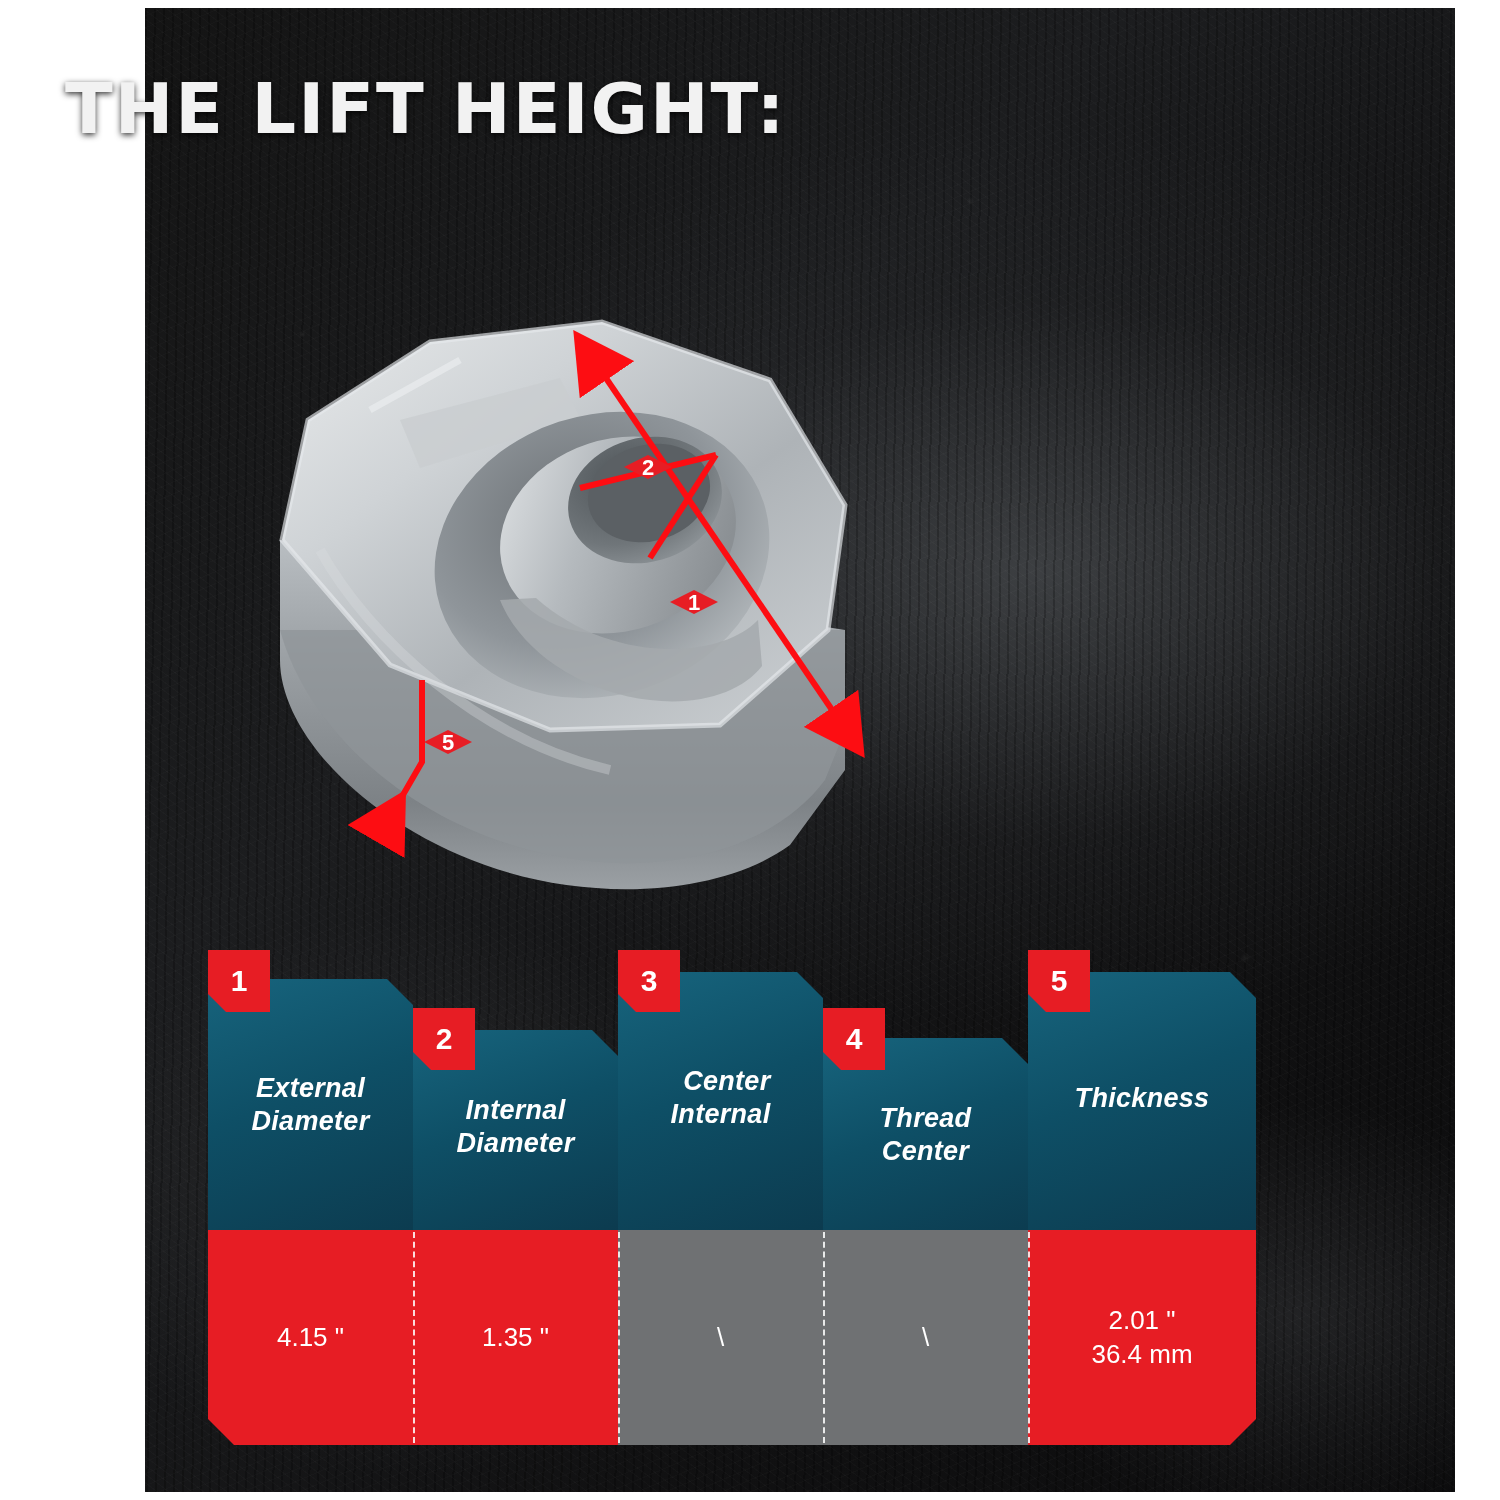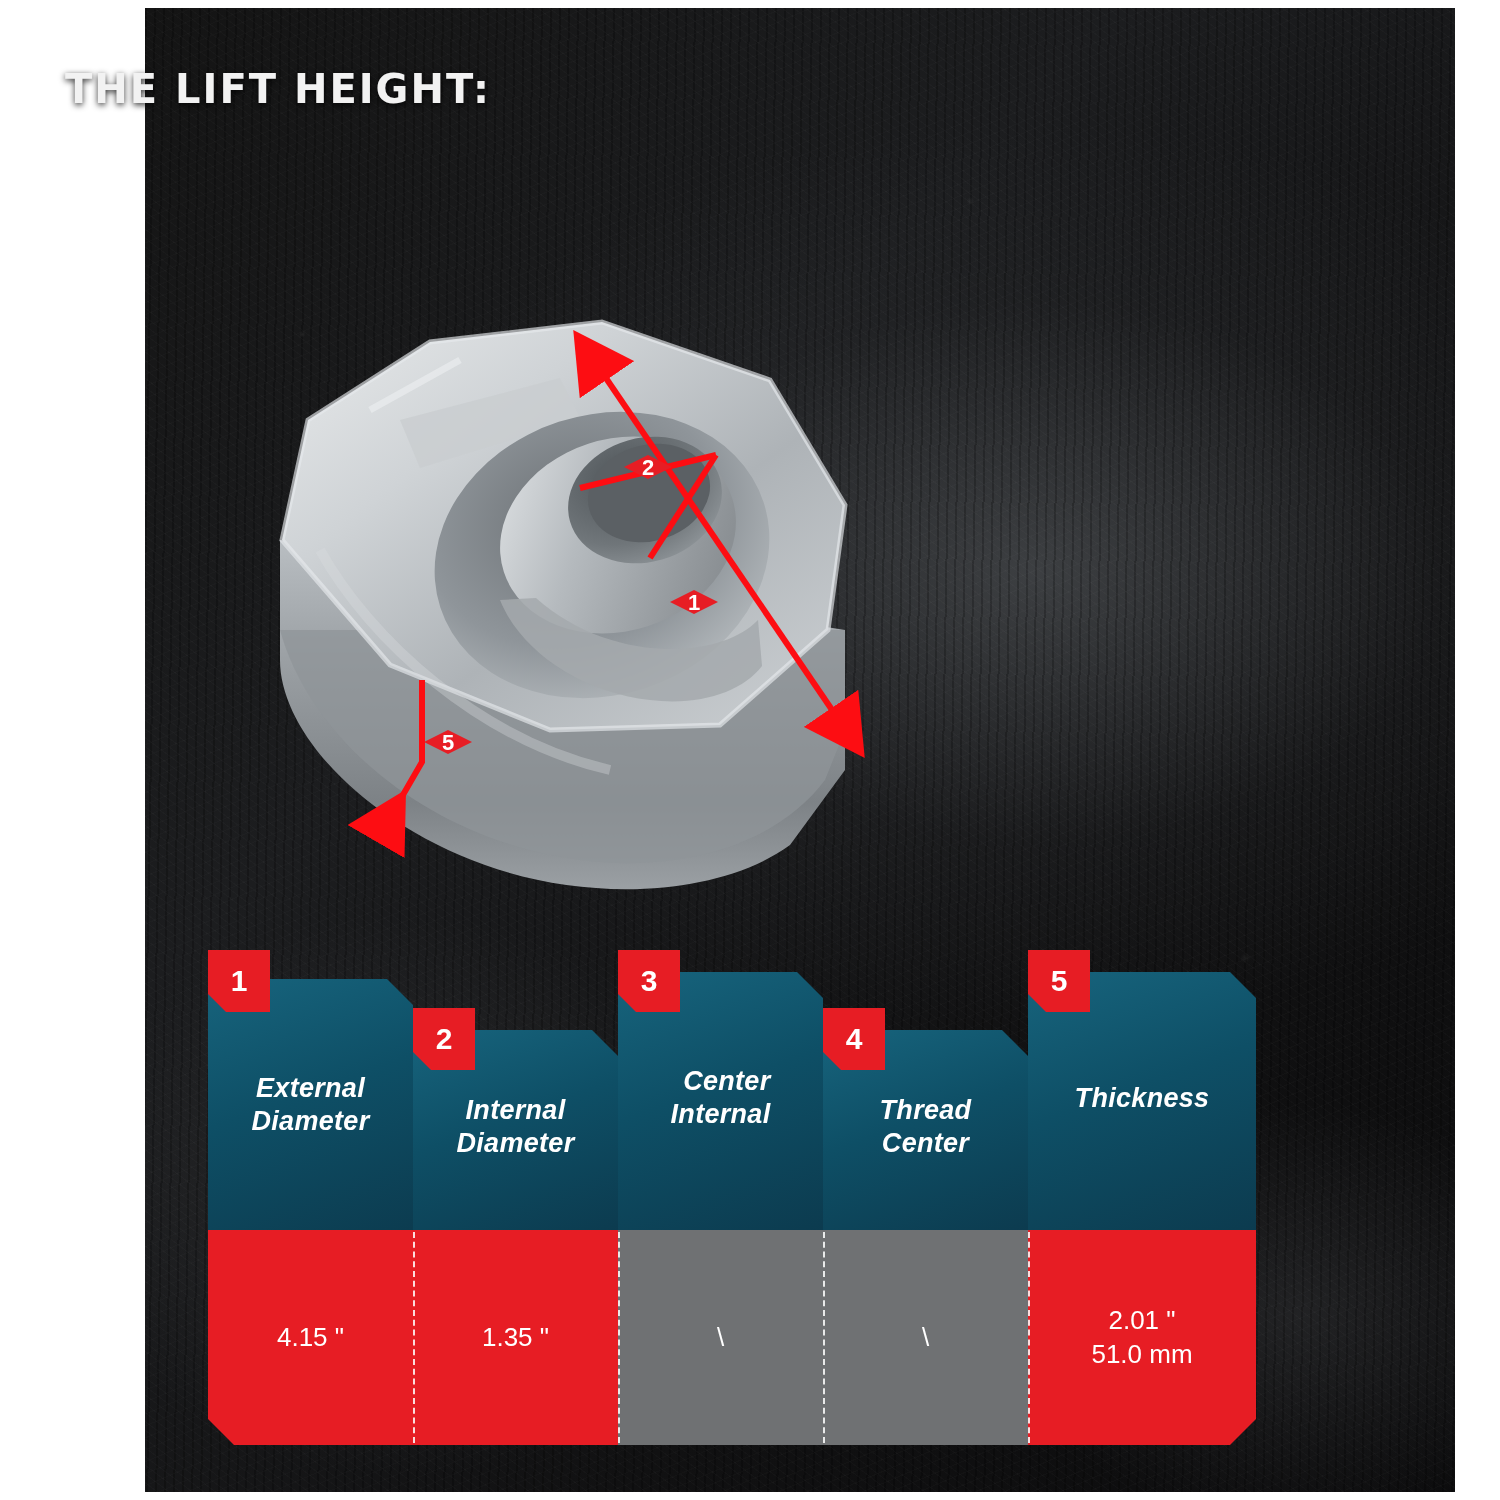--- a/index.html
+++ b/index.html
@@ -59,21 +59,21 @@
   }
 
   
   #headline {
     position: absolute;
     left: 65px;
     top: 62px;
     width: 1150px;
     color: #f2f2f2;
     font-weight: bold;
-    font-size: 40px;
+    font-size: 70px;
     line-height: 1.35;
     letter-spacing: 2px;
     text-transform: uppercase;
     font-family: "DejaVu Sans", sans-serif;
     text-shadow: 0 2px 6px rgba(0,0,0,.8);
     z-index: 6;
   }
   #headline .l2 { display: block; }
 
   
@@ -297,21 +297,21 @@
       <div class="val grey" style="top:280px; height:215px;">
         <div>
           <div>\</div>
         </div>
       </div>
       <div class="badge cut-tl-badge" style="left:0px; top:0px;">3</div>
       <div class="dash-sep" style="left:0px; top:282px; height:211px;"></div>
     </div>
 
     <div class="col" style="left:763px; width:205px;">
-      <div class="hdr cut-tr" style="top:80px; height:200px;">
+      <div class="hdr cut-tr" style="top:88px; height:200px;">
         <div>
           <div>Thread</div>
           <div>Center</div>
         </div>
       </div>
       <div class="val grey" style="top:280px; height:215px;">
         <div>
           <div>\</div>
         </div>
       </div>
@@ -321,21 +321,21 @@
 
     <div class="col" style="left:968px; width:228px;">
       <div class="hdr cut-tr" style="top:22px; height:258px;">
         <div>
           <div>Thickness</div>
         </div>
       </div>
       <div class="val red cut-br" style="top:280px; height:215px;">
         <div>
           <div>2.01 "</div>
-          <div>51.0 mm</div>
+          <div>36.4 mm</div>
         </div>
       </div>
       <div class="badge cut-tl-badge" style="left:0px; top:0px;">5</div>
       <div class="dash-sep" style="left:0px; top:282px; height:211px;"></div>
     </div>
 
   </div>
 </div>
 
 </body></html>

